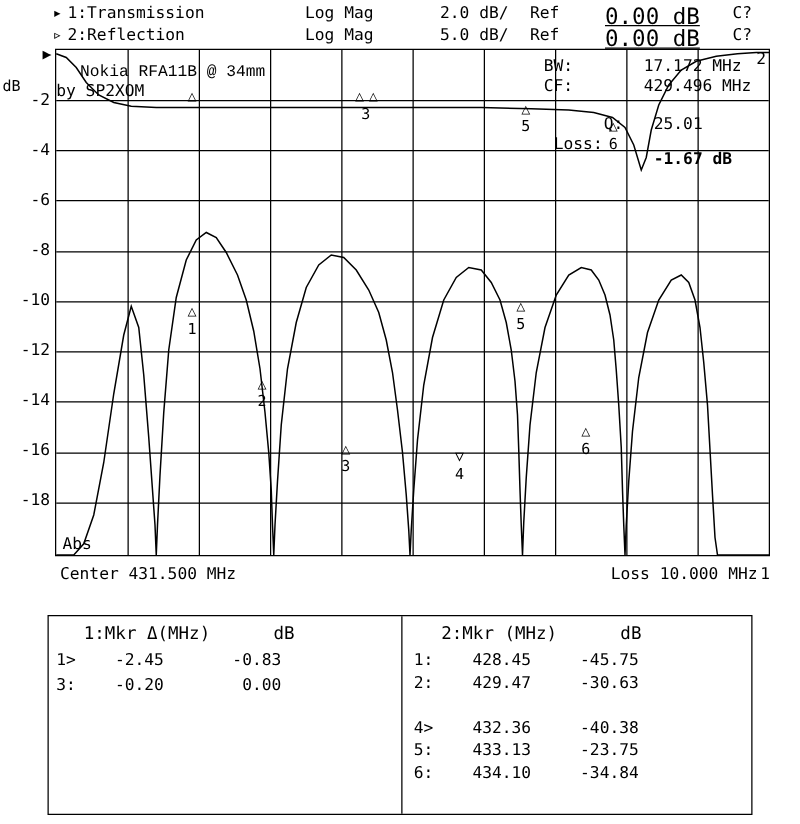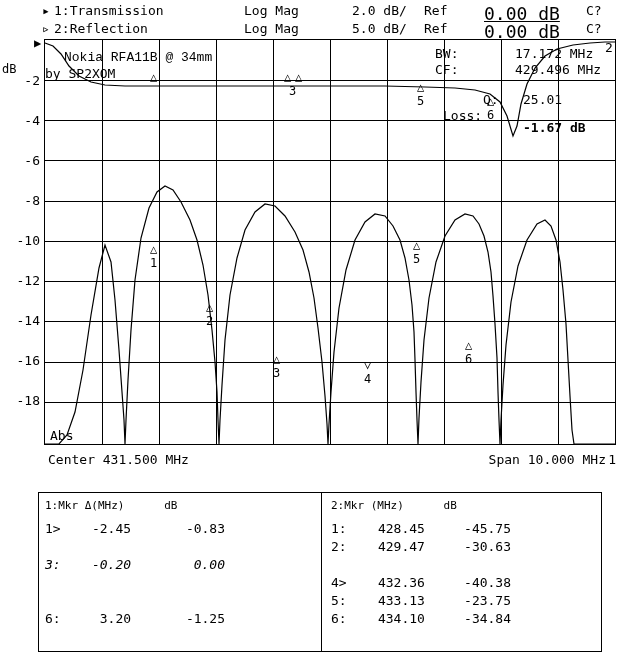--- a/index.html
+++ b/index.html
@@ -35,21 +35,21 @@
 
   
   #gfoot{position:absolute;left:44px;top:452px;width:572px;height:18px;}
   #center{position:absolute;left:4px;top:0;font-size:13px;}
   #span{position:absolute;right:10px;top:0;font-size:13px;}
   #spannum{position:absolute;right:0;top:0;font-size:13px;}
 
   
   #tbl{position:absolute;left:38px;top:492px;width:564px;height:160px;border:1px solid #000;box-sizing:border-box;}
   #tbl .mid{position:absolute;left:282px;top:0;bottom:0;width:1px;background:#000;}
-  .tblhdr{position:absolute;font-size:11px;white-space:pre;}
+  .tblhdr{position:absolute;font-size:14px;white-space:pre;margin-left:22px;}
   .trow{position:absolute;font-size:13px;white-space:pre;}
 
   .mk{position:absolute;font-size:12px;white-space:pre;}
   svg{position:absolute;left:0;top:0;overflow:visible;}
 </style>
 </head>
 <body>
 
 <div id="root">
 
@@ -174,33 +174,32 @@
     <div class="mk" style="left:372px;top:40px;">△</div>
     <div class="mk" style="left:372px;top:54px;">5</div>
     <div class="mk" style="left:442px;top:54px;">△</div>
     <div class="mk" style="left:442px;top:68px;">6</div>
   </div>
 
   <div class="t" style="left:34px;top:36px;font-size:12px;">▶</div>
 
   <div id="gfoot">
     <span id="center">Center 431.500 MHz</span>
-    <span id="span">Span 10.000 MHz</span>
+    <span id="span">Loss 10.000 MHz</span>
     <span id="spannum">1</span>
   </div>
 
   <div id="tbl">
     <div class="mid"></div>
 
     <div class="tblhdr" style="left:6px;top:6px;">1:Mkr Δ(MHz)      dB</div>
     <div class="trow" style="left:6px;top:28px;">1&gt;    -2.45       -0.83</div>
     <div class="trow" style="left:6px;top:46px;"></div>
-    <div class="trow" style="left:6px;top:64px;font-style:italic;">3:    -0.20        0.00</div>
+    <div class="trow" style="left:6px;top:48px;">3:    -0.20        0.00</div>
     <div class="trow" style="left:6px;top:82px;"></div>
-    <div class="trow" style="left:6px;top:118px;">6:     3.20       -1.25</div>
 
     <div class="tblhdr" style="left:292px;top:6px;">2:Mkr (MHz)      dB</div>
     <div class="trow" style="left:292px;top:28px;">1:    428.45     -45.75</div>
     <div class="trow" style="left:292px;top:46px;">2:    429.47     -30.63</div>
     <div class="trow" style="left:292px;top:82px;">4&gt;    432.36     -40.38</div>
     <div class="trow" style="left:292px;top:100px;">5:    433.13     -23.75</div>
     <div class="trow" style="left:292px;top:118px;">6:    434.10     -34.84</div>
   </div>
 
 </div>

